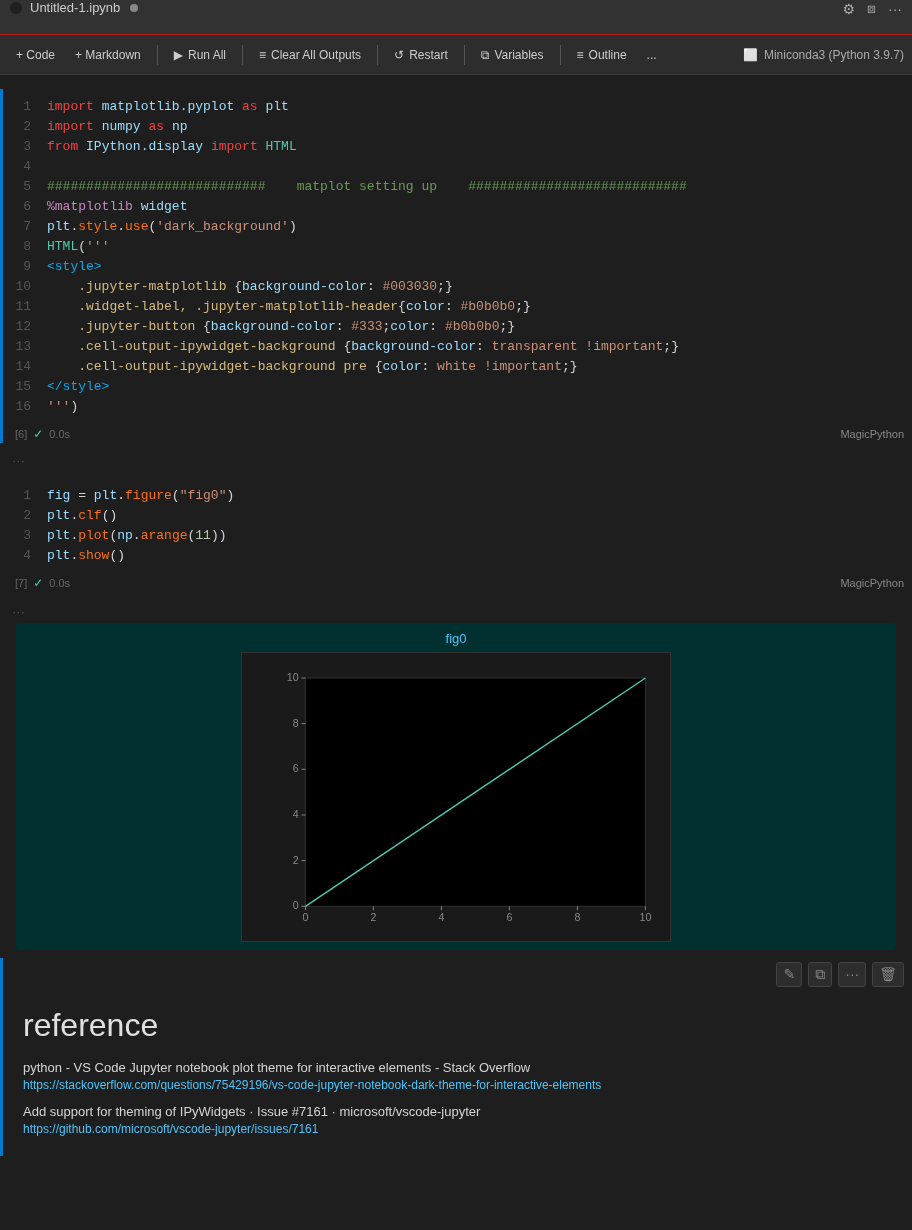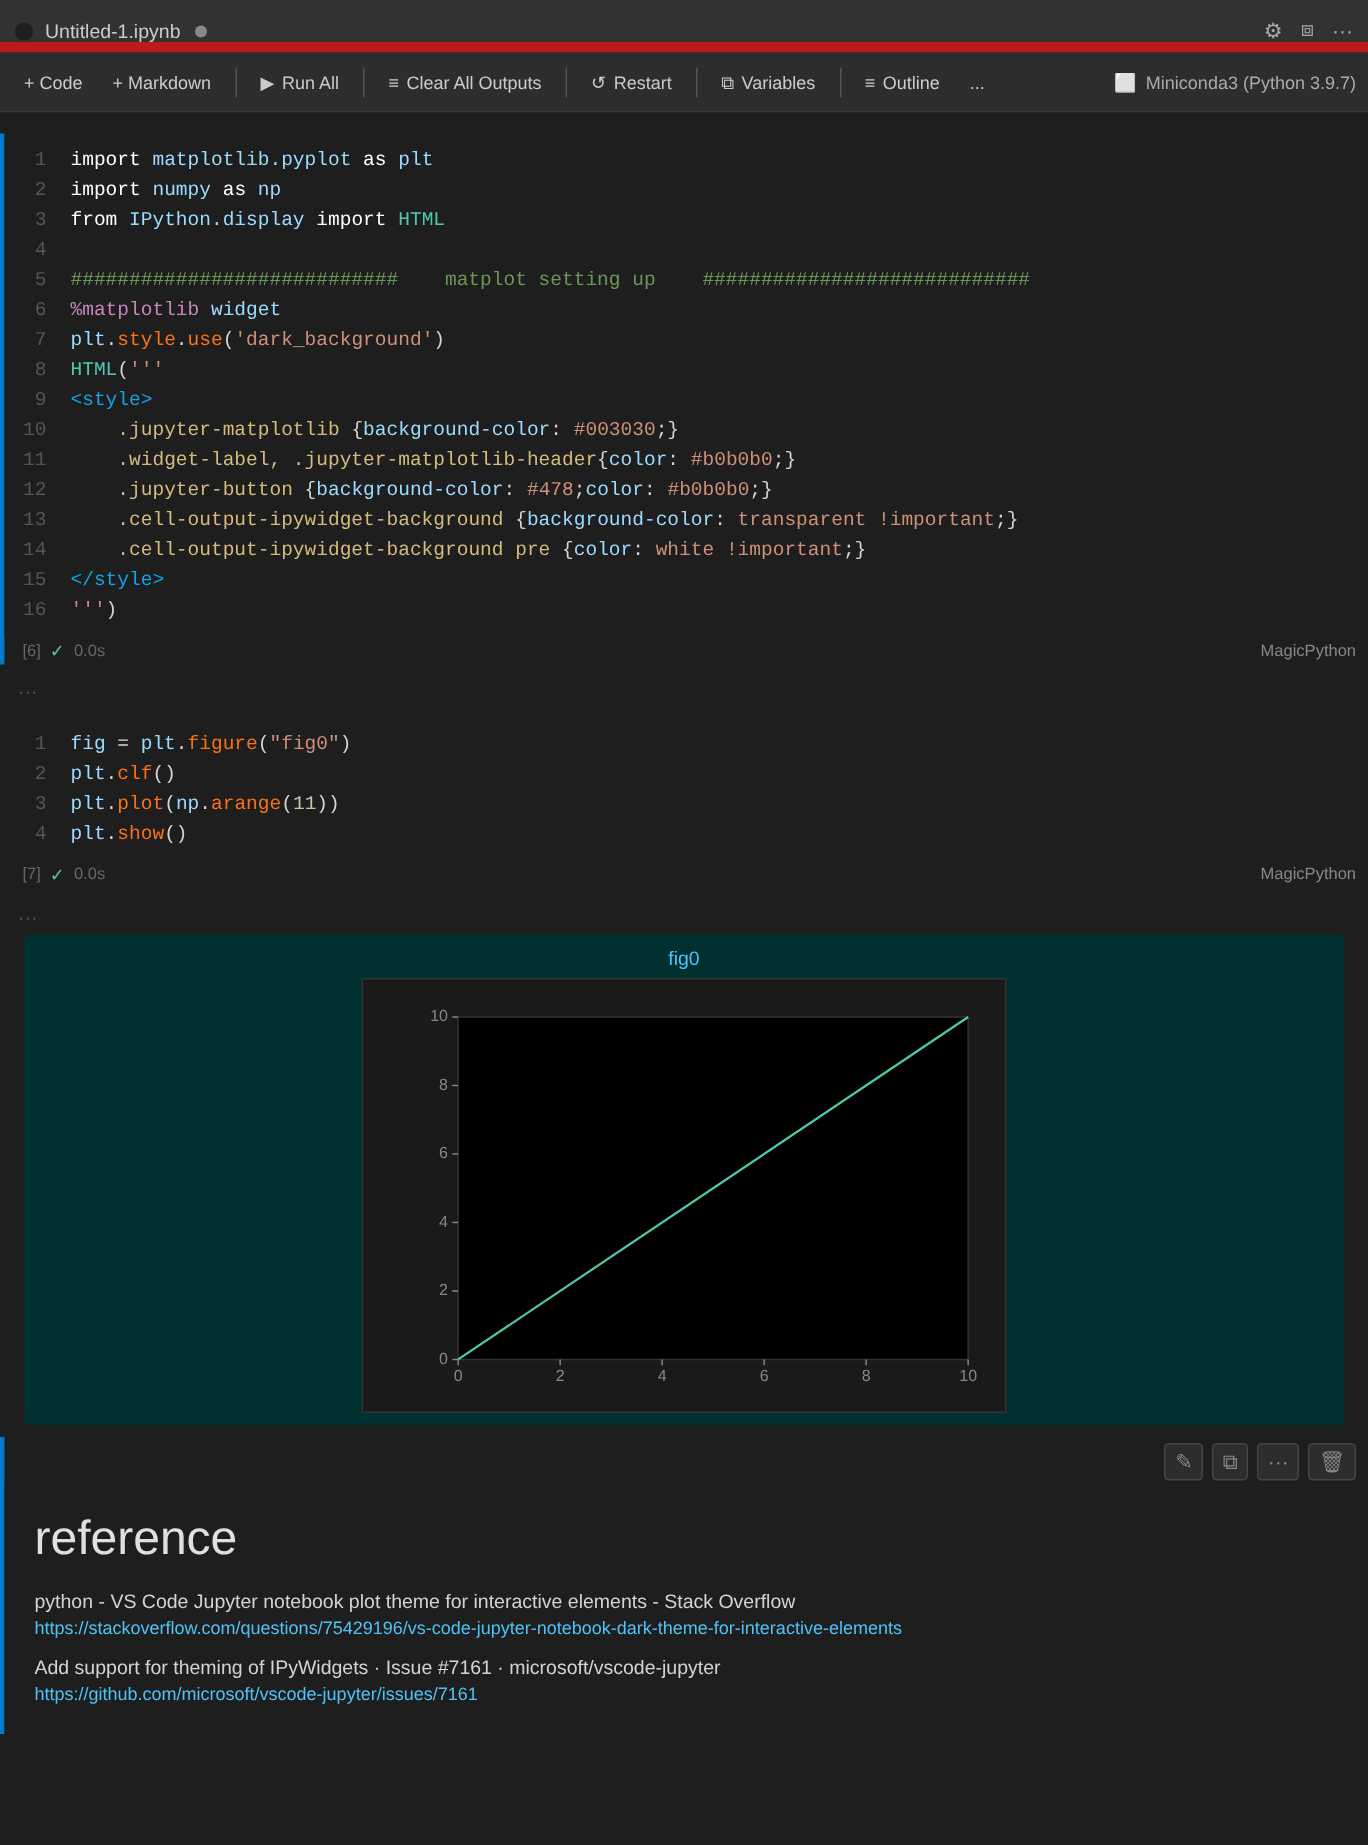--- a/index.html
+++ b/index.html
@@ -10,25 +10,25 @@
       font-size: 13px;
       width: 912px;
       min-height: 1230px;
       overflow-x: hidden;
     }
 
     
     .title-bar {
       background: #323233;
       display: flex;
-      align-items: flex-end;
+      align-items: flex-start;
       justify-content: space-between;
       height: 35px;
       padding: 0 10px;
-      border-bottom: 7px solid #b91c1c;
+      border-bottom: 1px solid #b91c1c;
     }
     .title-bar-left {
       display: flex;
       align-items: center;
       gap: 8px;
     }
     .title-bar-dot {
       width: 12px; height: 12px;
       background: #1e1e1e;
       border-radius: 50%;
@@ -124,21 +124,21 @@
     }
     .code-lines {
       font-family: 'Consolas', 'Courier New', monospace;
       font-size: 13px;
       line-height: 20px;
       flex: 1;
       white-space: pre;
     }
 
     
-    .kw { color: #ffffff; }
+    .kw { color: #ef4444; }
     .fn { color: #f97316; }
     .str { color: #ce9178; }
     .cm { color: #6a9955; }
     .num { color: #b5cea8; }
     .cls { color: #4ec9b0; }
     .var { color: #9cdcfe; }
     .mg { color: #c586c0; }
     .ht { color: #0ea5e9; }
     .css-sel { color: #d7ba7d; }
     .css-prop { color: #9cdcfe; }
@@ -323,21 +323,21 @@
 <span class="kw">import</span> <span class="var">numpy</span> <span class="kw">as</span> <span class="var">np</span>
 <span class="kw">from</span> <span class="var">IPython.display</span> <span class="kw">import</span> <span class="cls">HTML</span>
 
 <span class="cm">############################    matplot setting up    ############################</span>
 <span class="mg">%matplotlib</span> <span class="var">widget</span>
 <span class="var">plt</span>.<span class="fn">style</span>.<span class="fn">use</span>(<span class="str">'dark_background'</span>)
 <span class="cls">HTML</span>(<span class="str">'''</span>
 <span class="ht">&lt;style&gt;</span>
 <span class="ht">    </span><span class="css-sel">.jupyter-matplotlib</span> {<span class="css-prop">background-color</span>: <span class="css-val">#003030</span>;}
 <span class="ht">    </span><span class="css-sel">.widget-label, .jupyter-matplotlib-header</span>{<span class="css-prop">color</span>: <span class="css-val">#b0b0b0</span>;}
-<span class="ht">    </span><span class="css-sel">.jupyter-button</span> {<span class="css-prop">background-color</span>: <span class="css-val">#478</span>;<span class="css-prop">color</span>: <span class="css-val">#b0b0b0</span>;}
+<span class="ht">    </span><span class="css-sel">.jupyter-button</span> {<span class="css-prop">background-color</span>: <span class="css-val">#333</span>;<span class="css-prop">color</span>: <span class="css-val">#b0b0b0</span>;}
 <span class="ht">    </span><span class="css-sel">.cell-output-ipywidget-background</span> {<span class="css-prop">background-color</span>: <span class="css-val">transparent !important</span>;}
 <span class="ht">    </span><span class="css-sel">.cell-output-ipywidget-background pre</span> {<span class="css-prop">color</span>: <span class="css-val">white !important</span>;}
 <span class="ht">&lt;/style&gt;</span>
 <span class="str">'''</span>)</div>
       </div>
     </div>
     <div class="cell-footer">
       <div class="cell-footer-left">
         <span class="cell-num">[6]</span>
         <span class="check-icon">✓</span>

